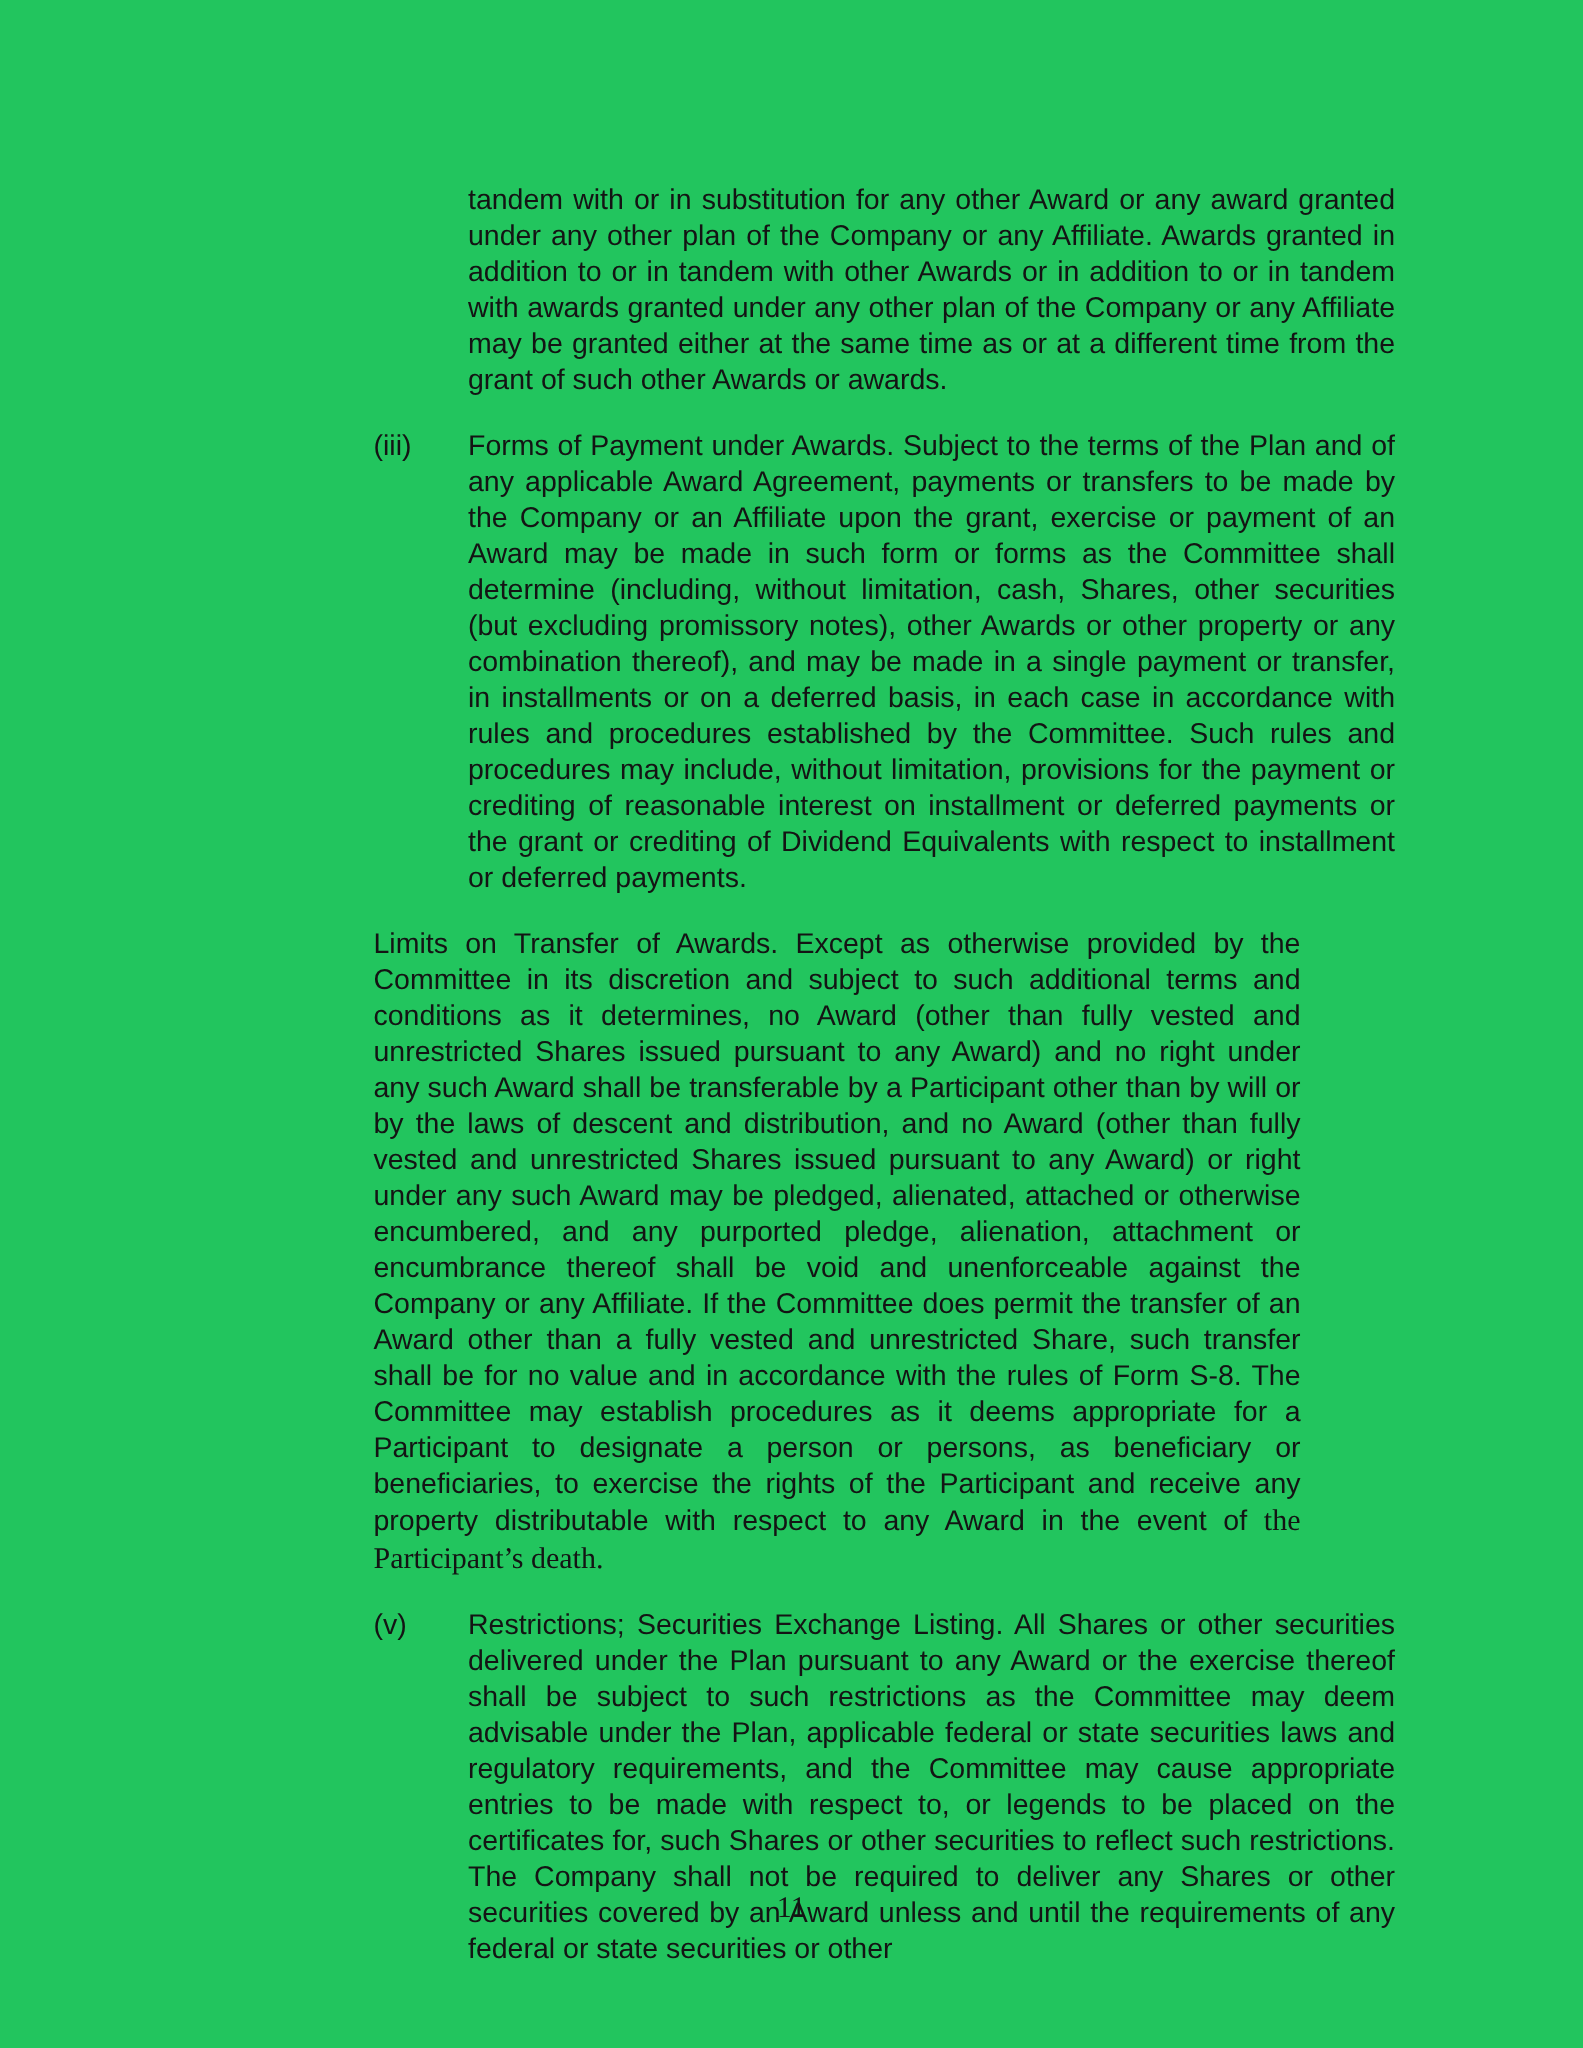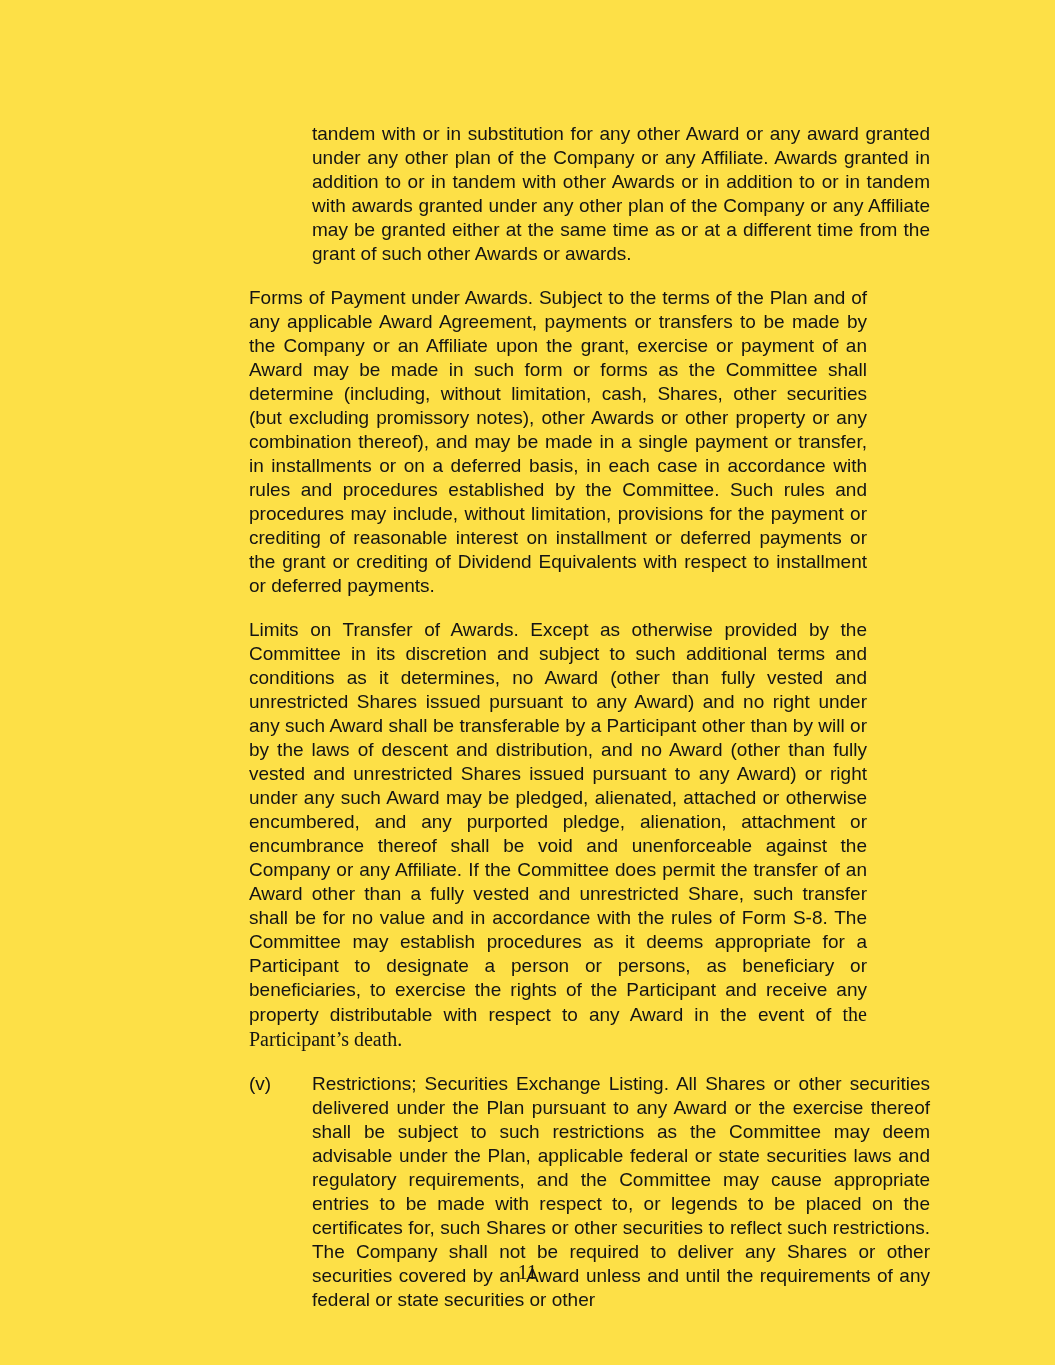--- a/index.html
+++ b/index.html
@@ -4,21 +4,21 @@
 <style>
   html, body {
     margin: 0;
     padding: 0;
     background: #ffffff;
   }
   .page {
     position: relative;
     width: 1055px;
     height: 1365px;
-    background: #fde047;
+    background: #22c55e;
     color: #141414;
     font-family: "Liberation Sans", sans-serif;
     font-size: 19px;
     line-height: 24px;
     overflow: hidden;
   }
   .content {
     padding: 122px 0 0 249px;
   }
   .para {
@@ -56,20 +56,21 @@
 
 <div class="page">
   <div class="content">
 
     <section class="para">
       <div class="para-label"></div>
       <div class="para-body"><span class="heading"></span><span>tandem with or in substitution for any other Award or any award granted under any other plan of the Company or any Affiliate. Awards granted in addition to or in tandem with other Awards or in addition to or in tandem with awards granted under any other plan of the Company or any Affiliate may be granted either at the same time as or at a different time from the grant of such other Awards or awards.</span></div>
     </section>
 
     <section class="para">
+      <div class="para-label">(iii)</div>
       <div class="para-body"><span class="heading">Forms of Payment under Awards</span><span>. Subject to the terms of the Plan and of any applicable Award Agreement, payments or transfers to be made by the Company or an Affiliate upon the grant, exercise or payment of an Award may be made in such form or forms as the Committee shall determine (including, without limitation, cash, Shares, other securities (but excluding promissory notes), other Awards or other property or any combination thereof), and may be made in a single payment or transfer, in installments or on a deferred basis, in each case in accordance with rules and procedures established by the Committee. Such rules and procedures may include, without limitation, provisions for the payment or crediting of reasonable interest on installment or deferred payments or the grant or crediting of Dividend Equivalents with respect to installment or deferred payments.</span></div>
     </section>
 
     <section class="para">
       <div class="para-body"><span class="heading">Limits on Transfer of Awards</span><span>. Except as otherwise provided by the Committee in its discretion and subject to such additional terms and conditions as it determines, no Award (other than fully vested and unrestricted Shares issued pursuant to any Award) and no right under any such Award shall be transferable by a Participant other than by will or by the laws of descent and distribution, and no Award (other than fully vested and unrestricted Shares issued pursuant to any Award) or right under any such Award may be pledged, alienated, attached or otherwise encumbered, and any purported pledge, alienation, attachment or encumbrance thereof shall be void and unenforceable against the Company or any Affiliate. If the Committee does permit the transfer of an Award other than a fully vested and unrestricted Share, such transfer shall be for no value and in accordance with the rules of Form S-8. The Committee may establish procedures as it deems appropriate for a Participant to designate a person or persons, as beneficiary or beneficiaries, to exercise the rights of the Participant and receive any property distributable with respect to any Award in the event of </span><span class="serif">the Participant’s death.</span></div>
     </section>
 
     <section class="para">
       <div class="para-label">(v)</div>
       <div class="para-body"><span class="heading">Restrictions; Securities Exchange Listing</span><span>. All Shares or other securities delivered under the Plan pursuant to any Award or the exercise thereof shall be subject to such restrictions as the Committee may deem advisable under the Plan, applicable federal or state securities laws and regulatory requirements, and the Committee may cause appropriate entries to be made with respect to, or legends to be placed on the certificates for, such Shares or other securities to reflect such restrictions. The Company shall not be required to deliver any Shares or other securities covered by an Award unless and until the requirements of any federal or state securities or other</span></div>

